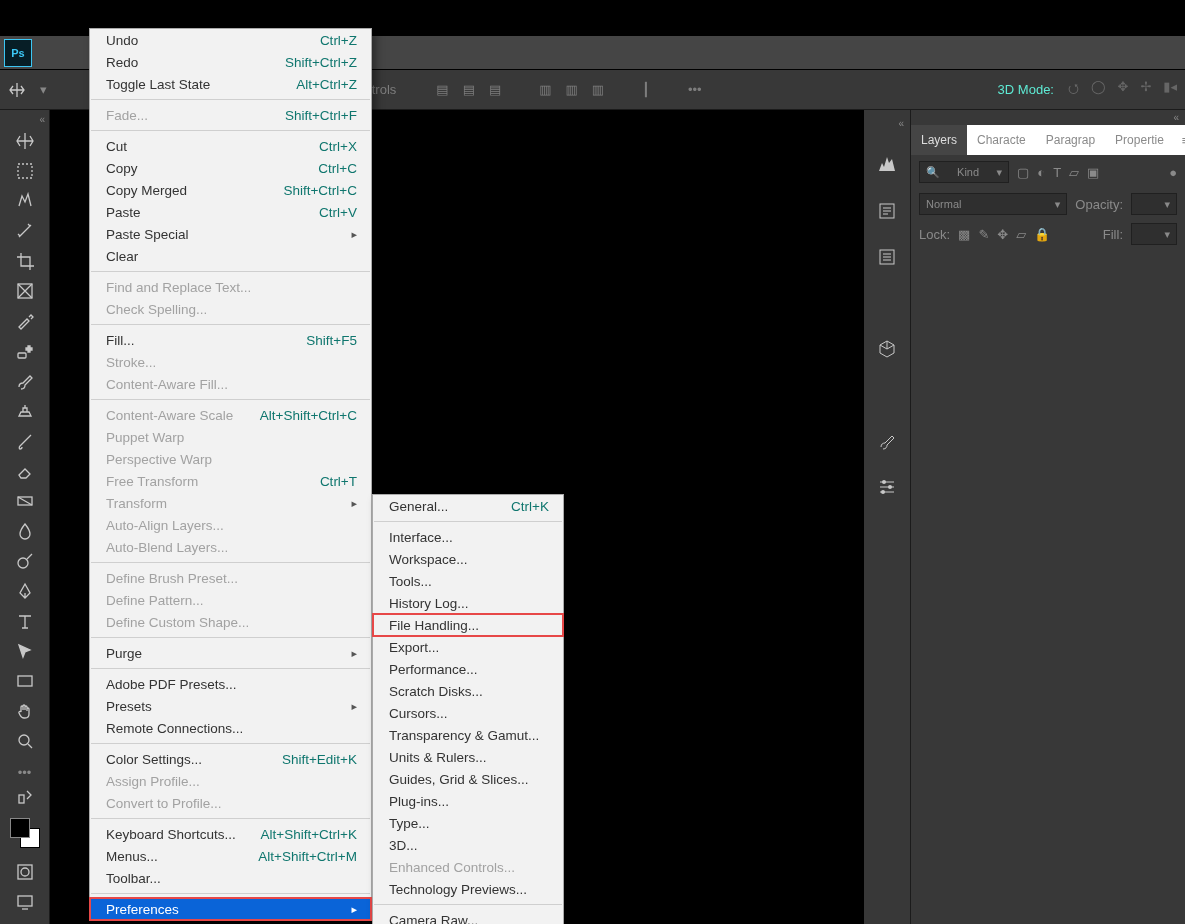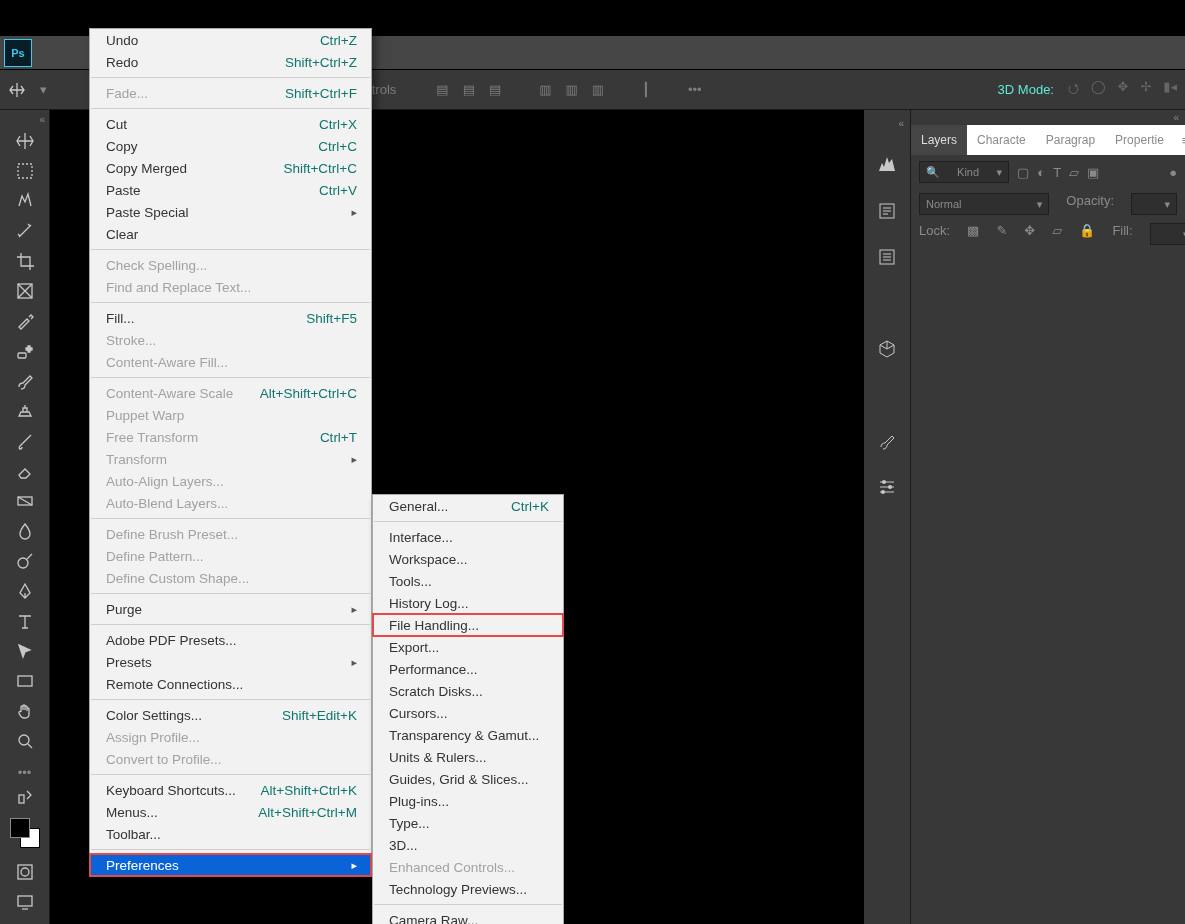--- a/index.html
+++ b/index.html
@@ -25,21 +25,21 @@
 .canvas { flex:1; background:#000; }
 .rpanels { width:46px; background:#383838; display:flex; flex-direction:column; align-items:center; padding:8px 0; gap:26px; }
 .rpanels .ic { width:20px; height:20px; color:#b0b0b0; }
 .panel { width:275px; background:#383838; display:flex; flex-direction:column; border-left:1px solid #1b1b1b; }
 .tabs { display:flex; height:30px; align-items:center; background:#ffffff; }
 .tab { padding:0 10px; height:100%; display:flex; align-items:center; font-size:12px; color:#8a8a8a; cursor:pointer; }
 .tab.active { background:#454545; color:#ddd; }
 .searchrow { padding:6px 8px; display:flex; align-items:center; gap:8px; }
 .kindsel { flex:0 0 90px; height:22px; background:#2f2f2f; border:1px solid #202020; display:flex; align-items:center; padding:0 6px; color:#8a8a8a; font-size:11px; justify-content:space-between; }
 .pi { color:#8a8a8a; }
-.row2 { padding:4px 8px; display:flex; align-items:flex-start; gap:17px; }
+.row2 { padding:4px 8px; display:flex; align-items:center; gap:8px; }
 .sel { height:22px; flex:1; background:#2f2f2f; border:1px solid #202020; display:flex; align-items:center; padding:0 6px; color:#8a8a8a; font-size:11px; justify-content:space-between;}
 .pfoot { margin-top:auto; height:32px; border-top:1px solid #222; display:flex; align-items:center; justify-content:flex-end; gap:16px; padding:0 10px; color:#7a7a7a; }
 
 
 .menu { position:absolute; background:#f2f2f2; color:#333; border:1px solid #aaa; box-shadow:4px 4px 8px rgba(0,0,0,0.4); font-size:13.5px; }
 .menu .row { display:flex; justify-content:space-between; align-items:center; padding:3.5px 14px 3.5px 16px; cursor:default; white-space:nowrap; }
 .menu .row.hl { background:#0a64d8; color:#fff; outline:2px solid #e74848; outline-offset:-1px;}
 .menu .row.fh { outline:2px solid #e74848; outline-offset:-1px; }
 .menu .row.dis { color:#a2a2a2; }
 .menu .sep { height:1px; background:#cfcfcf; margin:4px 1px; }
@@ -319,20 +319,24 @@
 
 <div class="menu" id="edit-menu" style="left:89px; top:28px; width:283px;">
     <div class="row">
       <span>Undo</span>
       <span class="k">Ctrl+Z</span>
     </div>
     <div class="row">
       <span>Redo</span>
       <span class="k">Shift+Ctrl+Z</span>
     </div>
+    <div class="row">
+      <span>Toggle Last State</span>
+      <span class="k">Alt+Ctrl+Z</span>
+    </div>
     <div class="sep"></div>
     <div class="row dis">
       <span>Fade...</span>
       <span class="k">Shift+Ctrl+F</span>
     </div>
     <div class="sep"></div>
     <div class="row">
       <span>Cut</span>
       <span class="k">Ctrl+X</span>
     </div>
@@ -349,24 +353,24 @@
       <span class="k">Ctrl+V</span>
     </div>
     <div class="row sub">
       <span>Paste Special</span>
     </div>
     <div class="row">
       <span>Clear</span>
     </div>
     <div class="sep"></div>
     <div class="row dis">
+      <span>Find and Replace Text...</span>
+    </div>
+    <div class="row dis">
       <span>Check Spelling...</span>
-    </div>
-    <div class="row dis">
-      <span>Find and Replace Text...</span>
     </div>
     <div class="sep"></div>
     <div class="row">
       <span>Fill...</span>
       <span class="k">Shift+F5</span>
     </div>
     <div class="row dis">
       <span>Stroke...</span>
     </div>
     <div class="row dis">
@@ -374,20 +378,23 @@
     </div>
     <div class="sep"></div>
     <div class="row dis">
       <span>Content-Aware Scale</span>
       <span class="k">Alt+Shift+Ctrl+C</span>
     </div>
     <div class="row dis">
       <span>Puppet Warp</span>
     </div>
     <div class="row dis">
+      <span>Perspective Warp</span>
+    </div>
+    <div class="row dis">
       <span>Free Transform</span>
       <span class="k">Ctrl+T</span>
     </div>
     <div class="row dis sub">
       <span>Transform</span>
     </div>
     <div class="row dis">
       <span>Auto-Align Layers...</span>
     </div>
     <div class="row dis">

